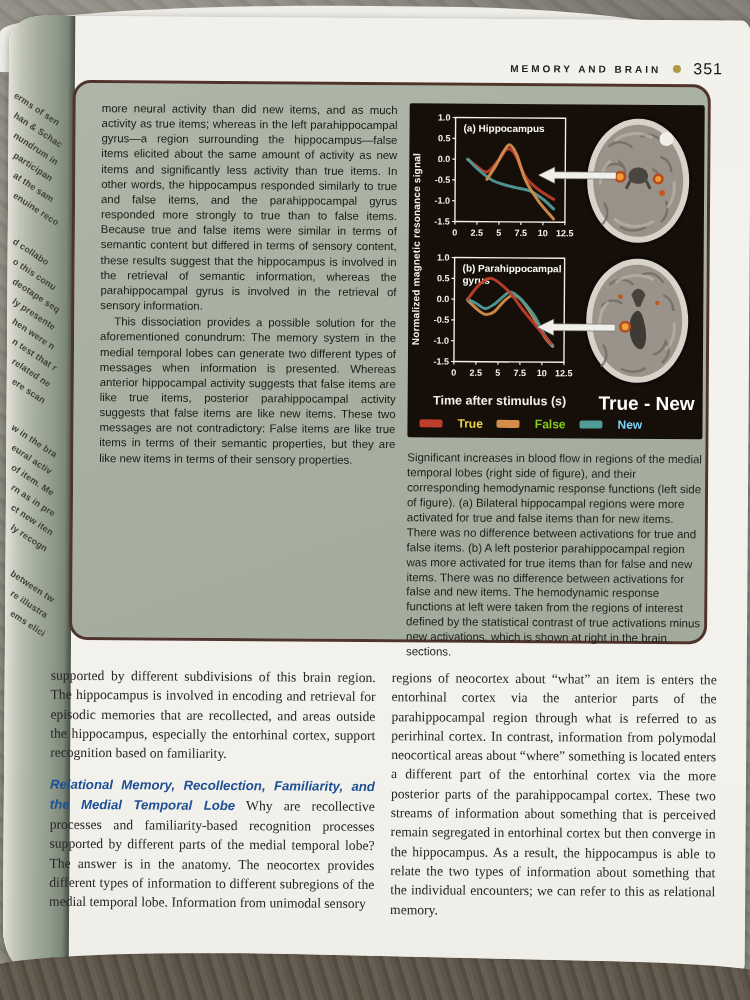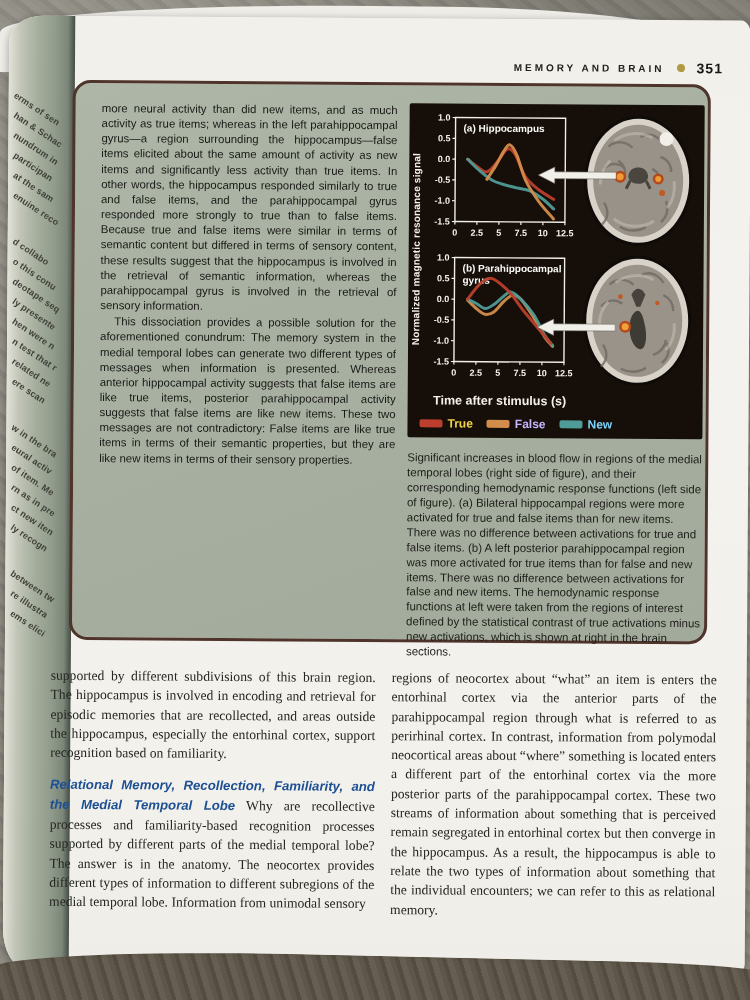--- a/index.html
+++ b/index.html
@@ -25,21 +25,21 @@
   #gutter:after{content:"";position:absolute;right:0;top:0;width:7px;height:100%;
     background:linear-gradient(90deg,transparent,rgba(20,25,18,.45));}
   #gutter-lines{position:absolute;left:6px;top:64px;width:120px;}
   .gutter-line{font-size:9px;font-weight:bold;color:#3f4139;white-space:nowrap;
     transform:rotate(33deg);transform-origin:0 50%;margin:10px 0 0 0;letter-spacing:.2px;}
   .gutter-line:empty{height:16px;}
   
   #header{position:absolute;top:40px;right:28px;display:flex;align-items:center;gap:12px;}
   #header .running-title{font-size:10px;font-weight:bold;letter-spacing:3px;color:#21211d;}
   #header .bullet{width:8px;height:8px;border-radius:50%;background:#b19a44;}
-  #header .page-num{font-size:14px;font-weight:bold;color:#171715;letter-spacing:1px;}
+  #header .page-num{font-size:16px;font-weight:normal;color:#171715;letter-spacing:1px;}
   
   #figure-box{position:absolute;left:64px;top:64px;width:638px;height:560px;
     background:linear-gradient(160deg,#aeb7a7 0%,#a8b1a1 40%,#a2ab9b 100%);
     border:3px solid #4e342b;border-radius:18px;padding:18px 16px 14px 26px;
     display:grid;grid-template-columns:296px 1fr;column-gap:12px;}
   #box-text{color:#181815;font-size:11.4px;line-height:1.33;text-align:justify;}
   #box-text p{margin:0;}
   #box-text p + p{text-indent:14px;margin-top:1px;}
   #fig-right{display:flex;flex-direction:column;}
   
@@ -49,21 +49,21 @@
   #y-axis-label{grid-row:1/3;grid-column:1;writing-mode:vertical-rl;transform:rotate(180deg);
     color:#f4f1ea;font-size:10px;font-weight:bold;text-align:center;letter-spacing:.2px;}
   .chart-cell{grid-column:2;position:relative;}
   .brain-cell{grid-column:3;position:relative;}
   .arrow{position:absolute;width:78px;height:18px;z-index:5;}
   #time-label{grid-column:2;grid-row:3;color:#f4f1ea;font-size:12.5px;font-weight:bold;
     text-align:center;padding-top:4px;white-space:nowrap;}
   #contrast-label{grid-column:3;grid-row:3/5;color:#fdfdfb;font-size:19px;font-weight:bold;
     text-align:right;padding:2px 4px 0 0;white-space:nowrap;}
   #legend{grid-column:1/3;grid-row:4;display:flex;align-items:center;gap:14px;padding-left:10px;}
-  .legend-item{display:flex;align-items:center;gap:5px;}
+  .legend-item{display:flex;align-items:center;gap:15px;}
   .legend-swatch{width:23px;height:8px;border-radius:2px;}
   .legend-label{font-size:12px;font-weight:bold;color:#efd348;}
   
   #caption{margin-top:13px;font-size:11.5px;line-height:1.3;color:#1d1d19;text-align:left;}
   
   #body-cols{position:absolute;left:46px;top:650px;width:666px;
     display:grid;grid-template-columns:1fr 1fr;column-gap:16px;
     font-family:"Liberation Serif",serif;font-size:13.6px;line-height:1.42;color:#262622;
     text-align:justify;}
   #body-cols p{margin:0;}
@@ -239,28 +239,29 @@
                 <circle cx="47" cy="46" r="2.4" fill="#c05a22"></circle>
                 <circle cx="84" cy="52" r="2.2" fill="#c05a22"></circle>
               </g>
             </svg>
             <svg class="arrow" style="left:-36px;top:68px" viewBox="0 0 80 18">
               <polygon points="0,9 17,0.5 17,5.5 80,5.5 80,12.5 17,12.5 17,17.5" fill="#f1efe9" stroke="#6b675f" stroke-width="0.6"></polygon>
             </svg>
           </div>
 
           <div id="time-label">Time after stimulus (s)</div>
+          <div id="contrast-label">True - New</div>
           <div id="legend">
               <div class="legend-item">
                 <span class="legend-swatch" style="background: rgb(187, 63, 44);"></span>
                 <span class="legend-label" style="color: rgb(239, 211, 72);">True</span>
               </div>
               <div class="legend-item">
                 <span class="legend-swatch" style="background: rgb(210, 141, 75);"></span>
-                <span class="legend-label" style="color: #c4b5fd;">False</span>
+                <span class="legend-label" style="color: #84cc16;">False</span>
               </div>
               <div class="legend-item">
                 <span class="legend-swatch" style="background: rgb(79, 155, 151);"></span>
                 <span class="legend-label" style="color: #7dd3fc;">New</span>
               </div>
             </div>
         </div>
 
         <div id="caption">Significant increases in blood flow in regions of the medial temporal lobes (right side of figure), and their corresponding hemodynamic response functions (left side of figure). (a) Bilateral hippocampal regions were more activated for true and false items than for new items. There was no difference between activations for true and false items. (b) A left posterior parahippocampal region was more activated for true items than for false and new items. There was no difference between activations for false and new items. The hemodynamic response functions at left were taken from the regions of interest defined by the statistical contrast of true activations minus new activations, which is shown at right in the brain sections.</div>
       </div>

